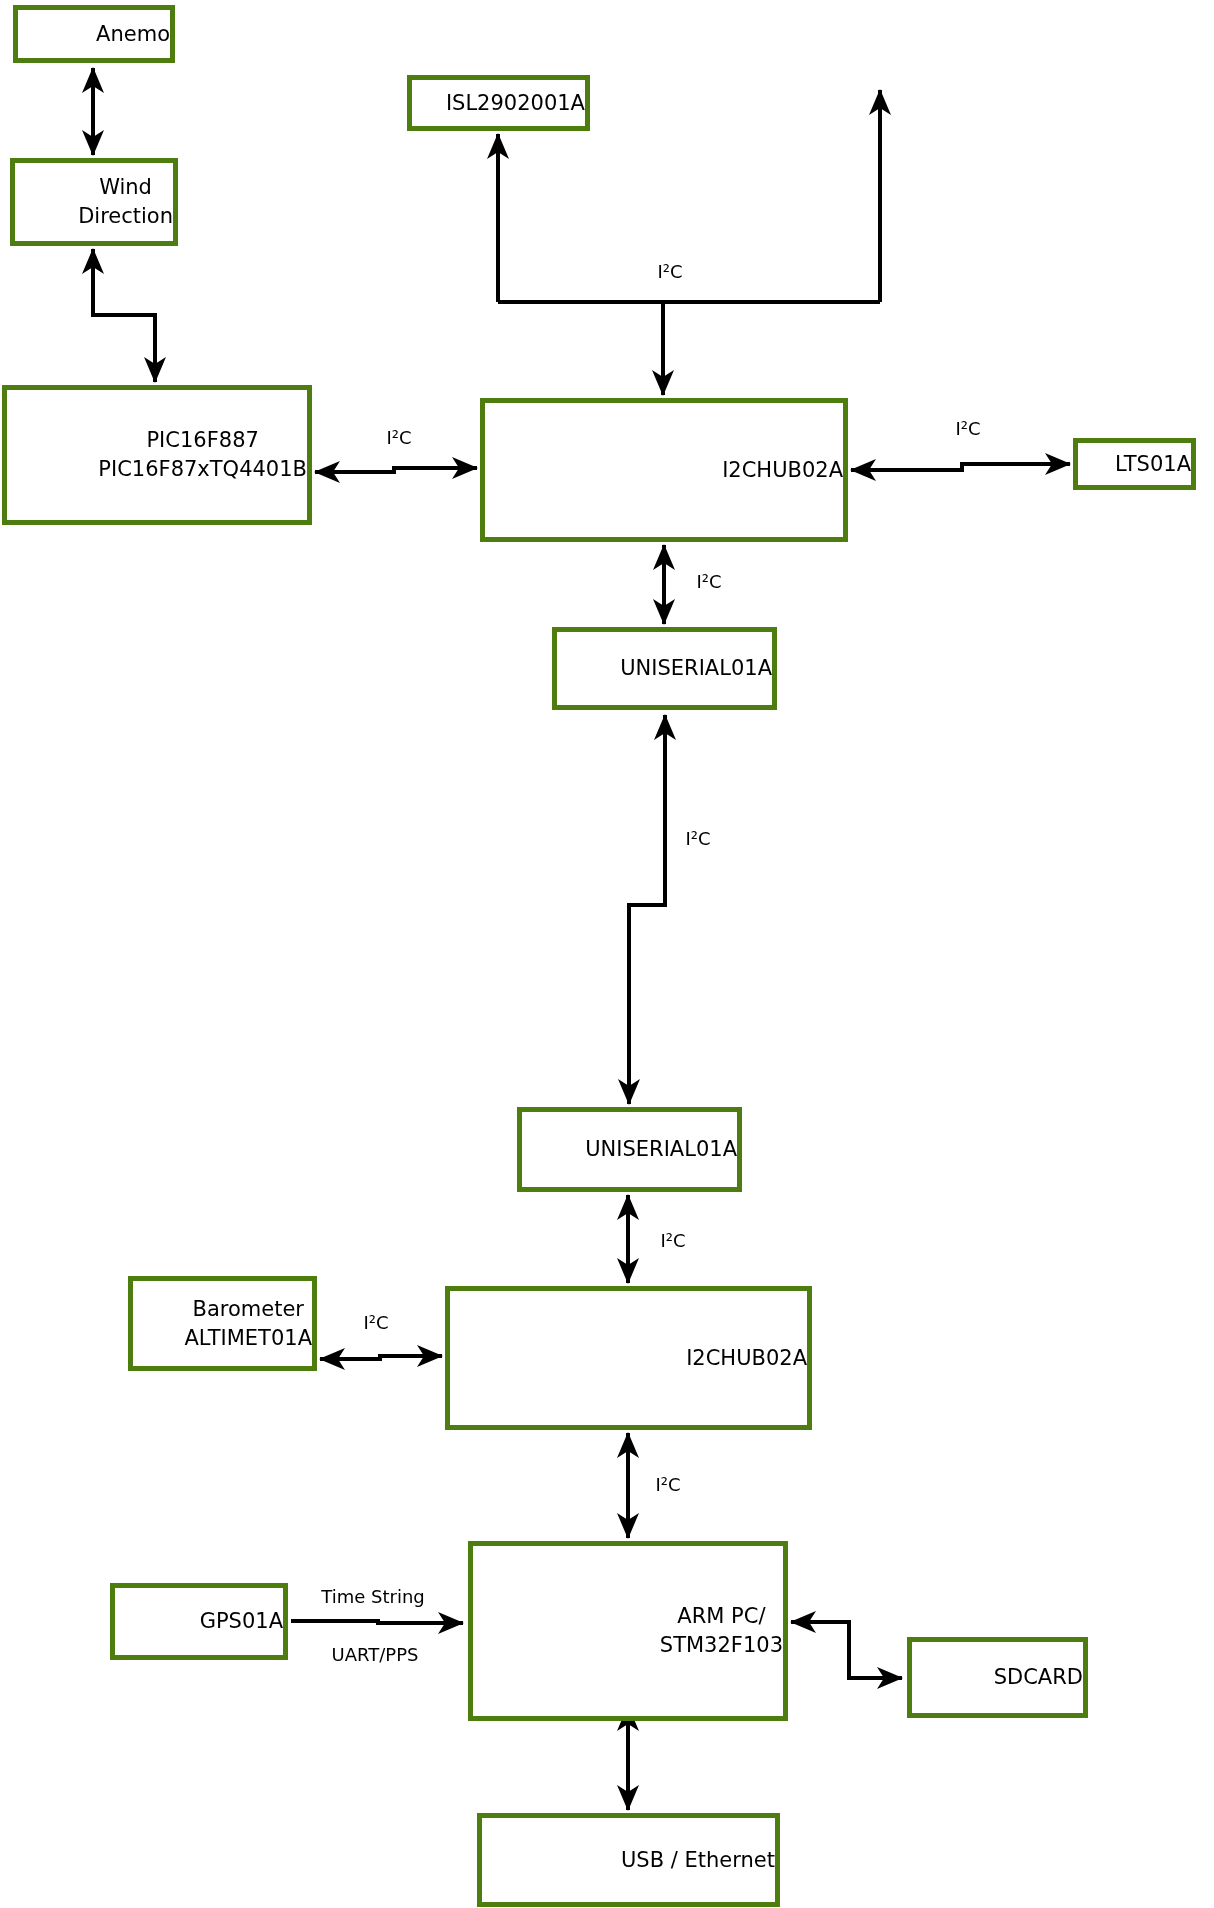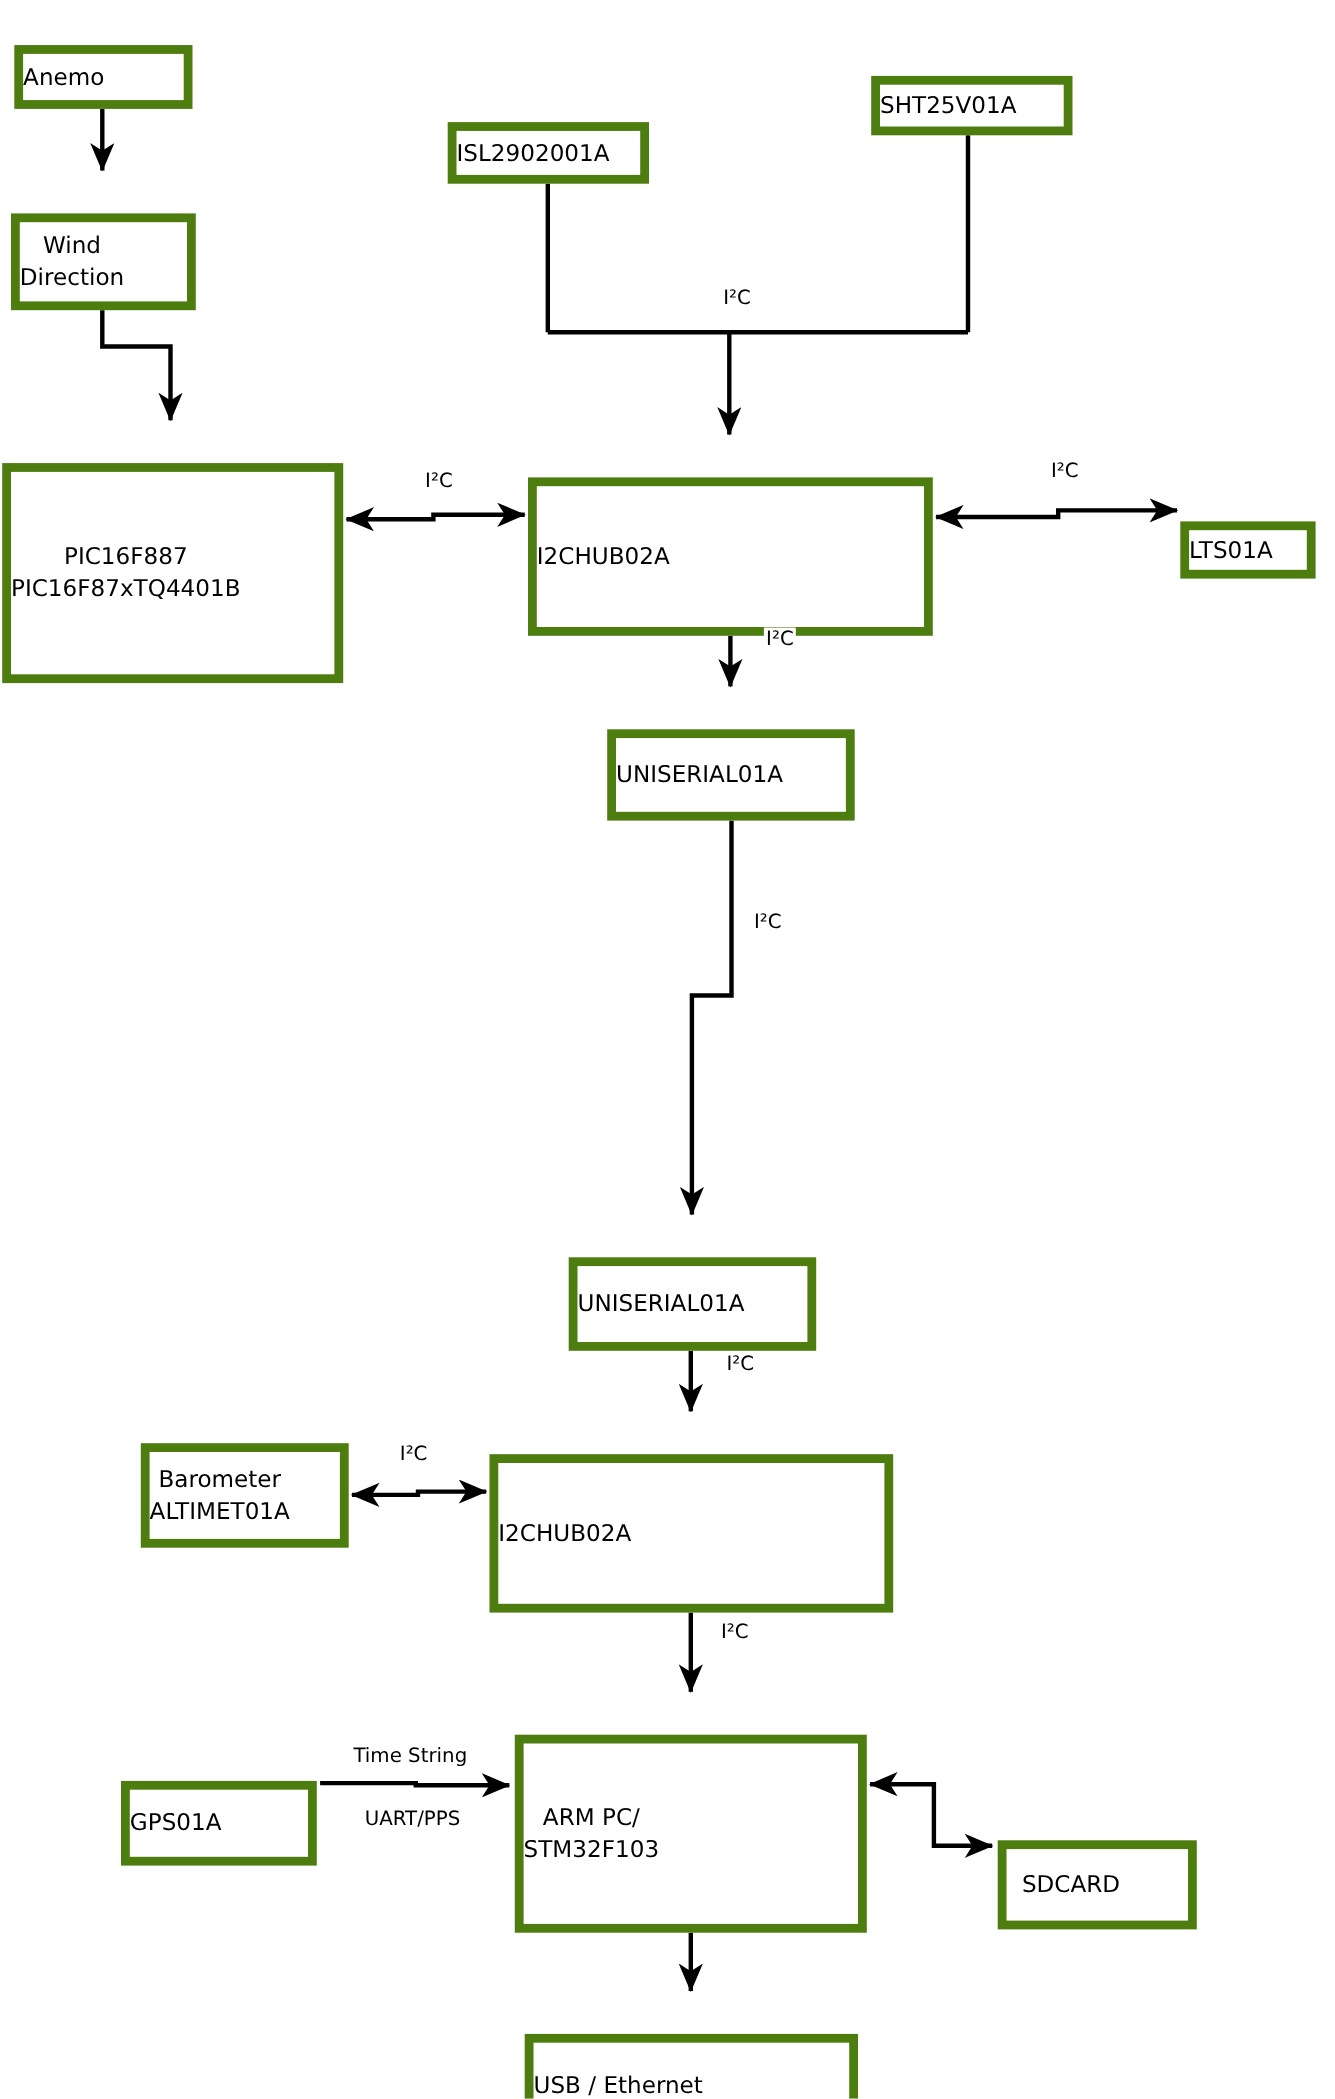--- a/index.html
+++ b/index.html
@@ -8,29 +8,28 @@
     width:1214px;height:1908px;
     background:#ffffff;
     font-family:"DejaVu Sans", sans-serif;
     color:#000;
     overflow:hidden;
   }
   .connector-layer{position:absolute;left:0;top:0;width:1214px;height:1908px;}
   .box{
     position:absolute;
     box-sizing:border-box;
-    border:8px solid #4d7c0f;
+    border:5px solid #4d7c0f;
     background:#fff;
     display:flex;
     align-items:center;
-    justify-content:flex-start;
+    justify-content:flex-end;
     text-align:center;
     font-size:21px;
     line-height:1.38;
-    margin-top:36px;
   }
   .box .lbl{white-space:pre-line;}
   .elabel{
     position:absolute;
     transform:translate(-50%,-50%);
     font-size:18px;
     white-space:nowrap;
     background:#fff;
     padding:0 2px;
   }
@@ -68,32 +67,29 @@
 
   <div class="box" style="left:13px;top:5px;width:162px;height:58px;">
     <span class="lbl">Anemo</span>
   </div>
 
   <div class="box" style="left:10px;top:158px;width:168px;height:88px;">
     <span class="lbl">Wind
 Direction</span>
   </div>
 
-  <div class="box" style="left:2px;top:385px;width:310px;height:200px;">
+  <div class="box" style="left:2px;top:385px;width:310px;height:140px;">
     <span class="lbl">PIC16F887
 PIC16F87xTQ4401B</span>
   </div>
 
   <div class="box" style="left:407px;top:75px;width:183px;height:56px;">
     <span class="lbl">ISL2902001A</span>
   </div>
 
-  <div class="box" style="left:792px;top:33px;width:183px;height:54px;">
-    <span class="lbl">SHT25V01A</span>
-  </div>
 
   <div class="box" style="left:480px;top:398px;width:368px;height:144px;">
     <span class="lbl">I2CHUB02A</span>
   </div>
 
   <div class="box" style="left:1073px;top:438px;width:123px;height:52px;">
     <span class="lbl">LTS01A</span>
   </div>
 
   <div class="box" style="left:552px;top:627px;width:225px;height:83px;">

